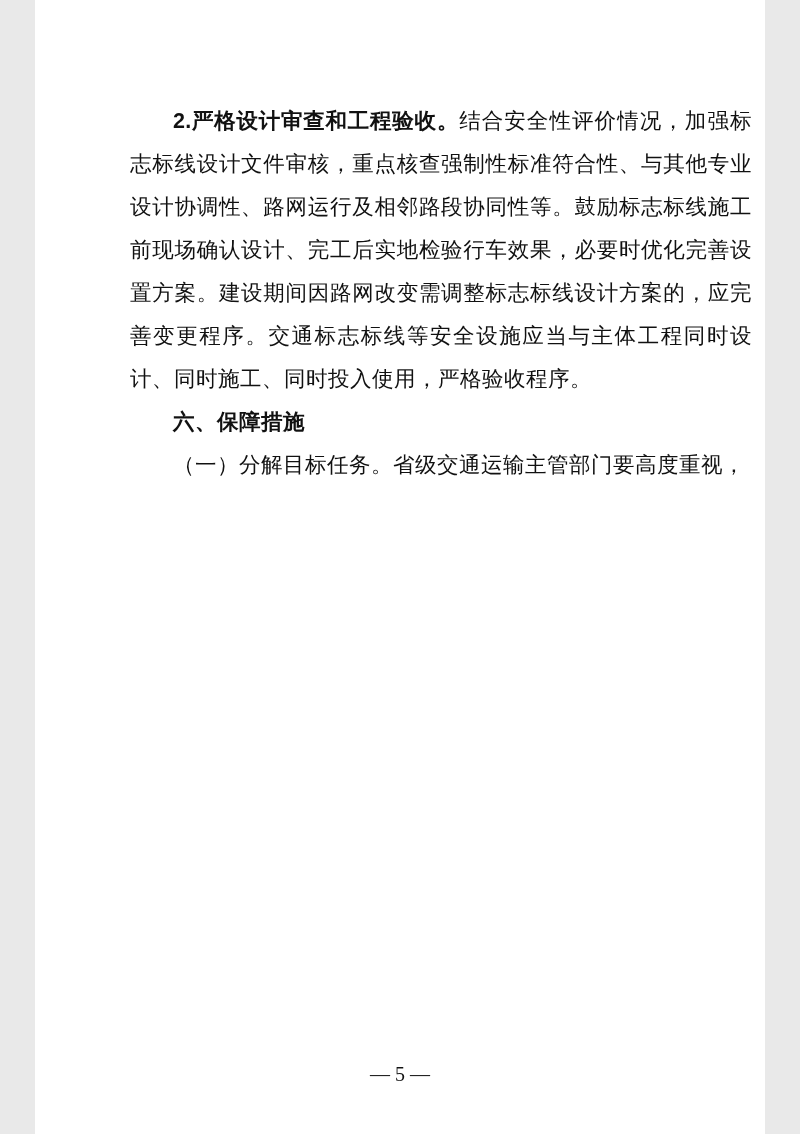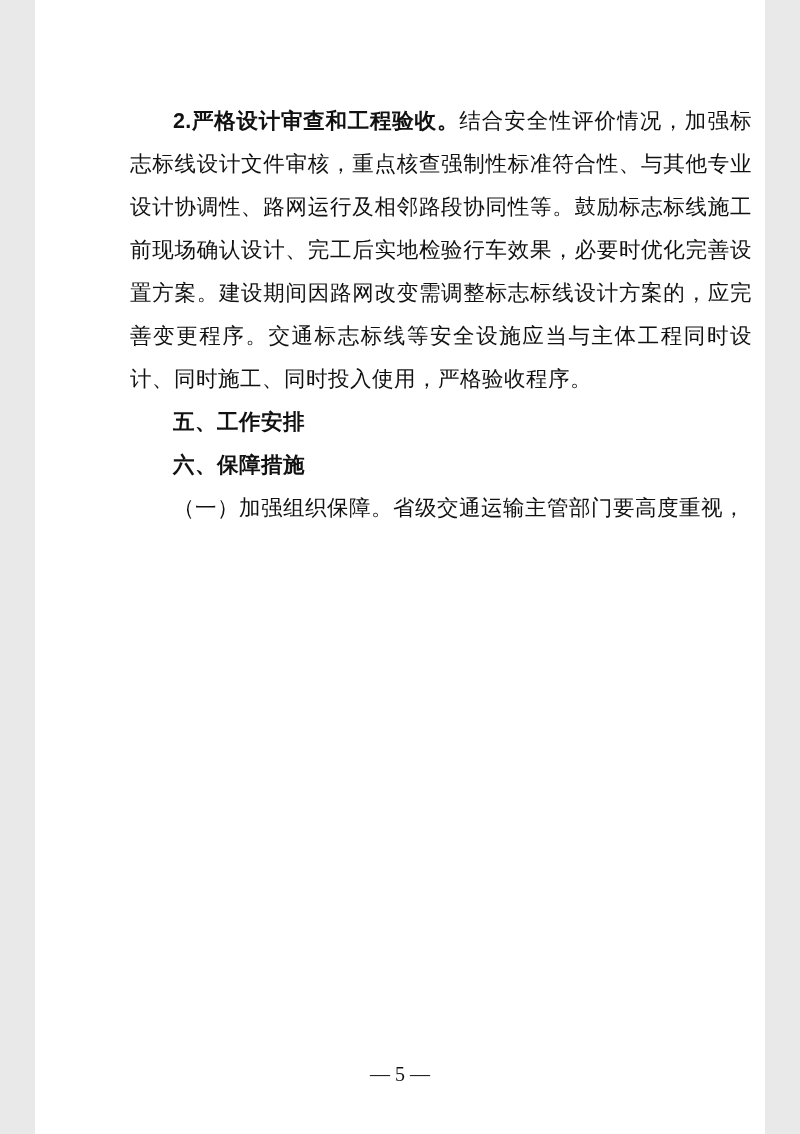--- a/index.html
+++ b/index.html
@@ -58,26 +58,25 @@
   }
 </style>
 </head>
 <body>
 
 <div class="page">
   <div class="doc-body">
 
     <p class="para"><span class="lead">2.严格设计审查和工程验收。</span><span>结合安全性评价情况，加强标志标线设计文件审核，重点核查强制性标准符合性、与其他专业设计协调性、路网运行及相邻路段协同性等。鼓励标志标线施工前现场确认设计、完工后实地检验行车效果，必要时优化完善设置方案。建设期间因路网改变需调整标志标线设计方案的，应完善变更程序。交通标志标线等安全设施应当与主体工程同时设计、同时施工、同时投入使用，严格验收程序。</span></p>
 
-    <h2 class="heading">五、工作安排</h2>
 
 
 
 
 
     <h2 class="heading">六、保障措施</h2>
 
-    <p class="para">（一）加强组织保障。省级交通运输主管部门要高度重视，</p>
+    <p class="para">（一）分解目标任务。省级交通运输主管部门要高度重视，</p>
 
   </div>
 
   <div class="footer">— 5 —</div>
 </div>
 
 </body></html>

